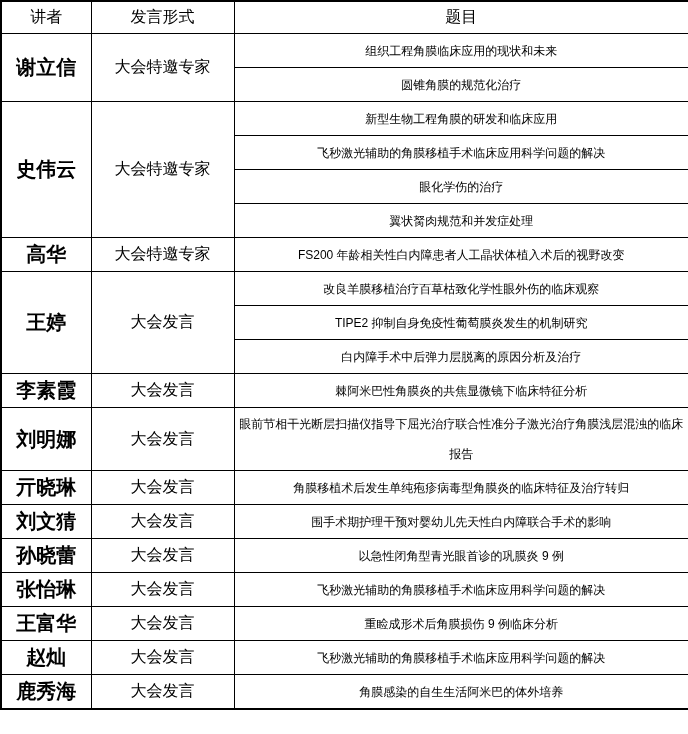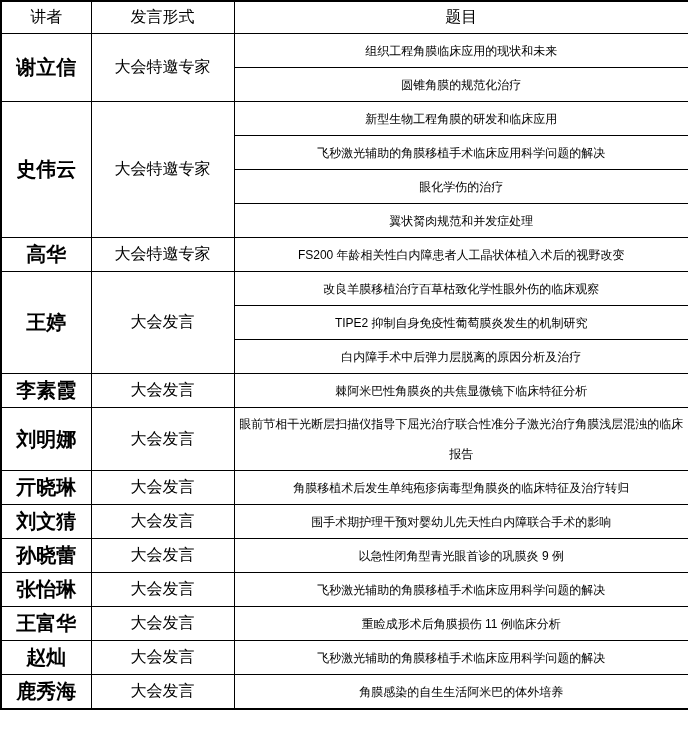--- a/index.html
+++ b/index.html
@@ -133,21 +133,21 @@
         <td class="topic">以急性闭角型青光眼首诊的巩膜炎 9 例</td>
       </tr>
       <tr>
         <td class="speaker" rowspan="1">张怡琳</td>
         <td class="format" rowspan="1">大会发言</td>
         <td class="topic">飞秒激光辅助的角膜移植手术临床应用科学问题的解决</td>
       </tr>
       <tr>
         <td class="speaker" rowspan="1">王富华</td>
         <td class="format" rowspan="1">大会发言</td>
-        <td class="topic">重睑成形术后角膜损伤 11 例临床分析</td>
+        <td class="topic">重睑成形术后角膜损伤 9 例临床分析</td>
       </tr>
       <tr>
         <td class="speaker" rowspan="1">赵灿</td>
         <td class="format" rowspan="1">大会发言</td>
         <td class="topic">飞秒激光辅助的角膜移植手术临床应用科学问题的解决</td>
       </tr>
       <tr>
         <td class="speaker" rowspan="1">鹿秀海</td>
         <td class="format" rowspan="1">大会发言</td>
         <td class="topic">角膜感染的自生生活阿米巴的体外培养</td>

